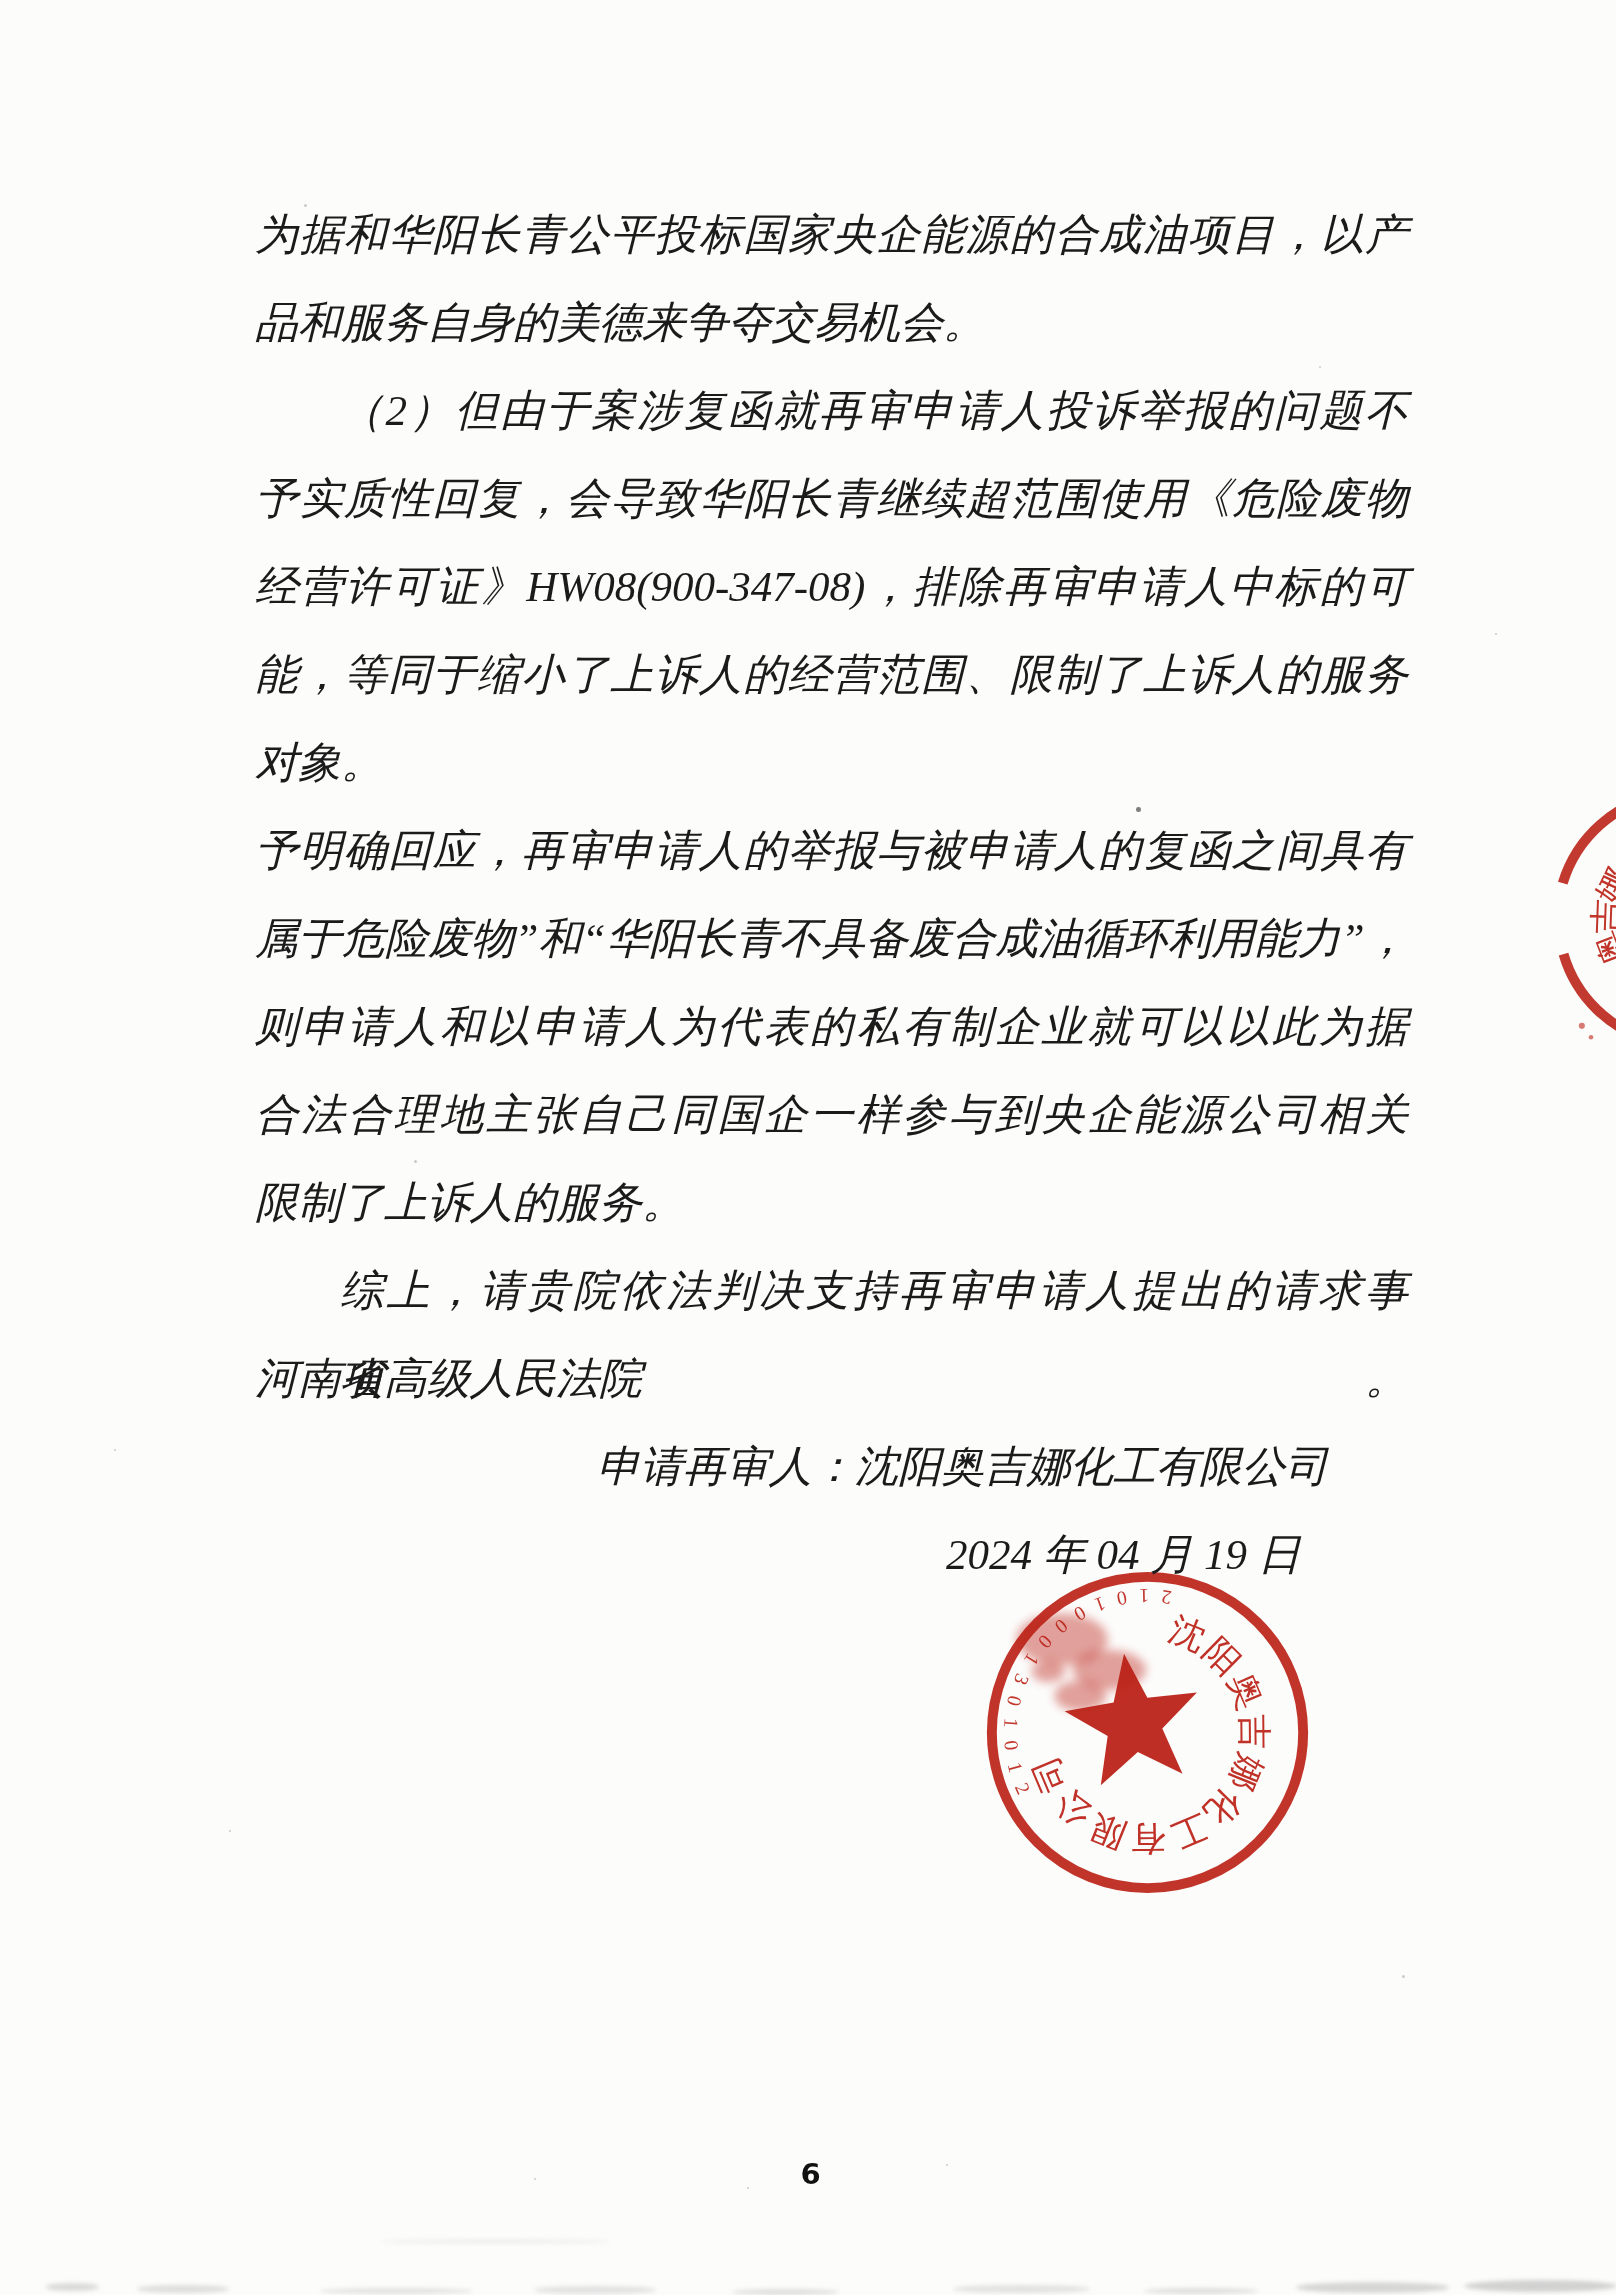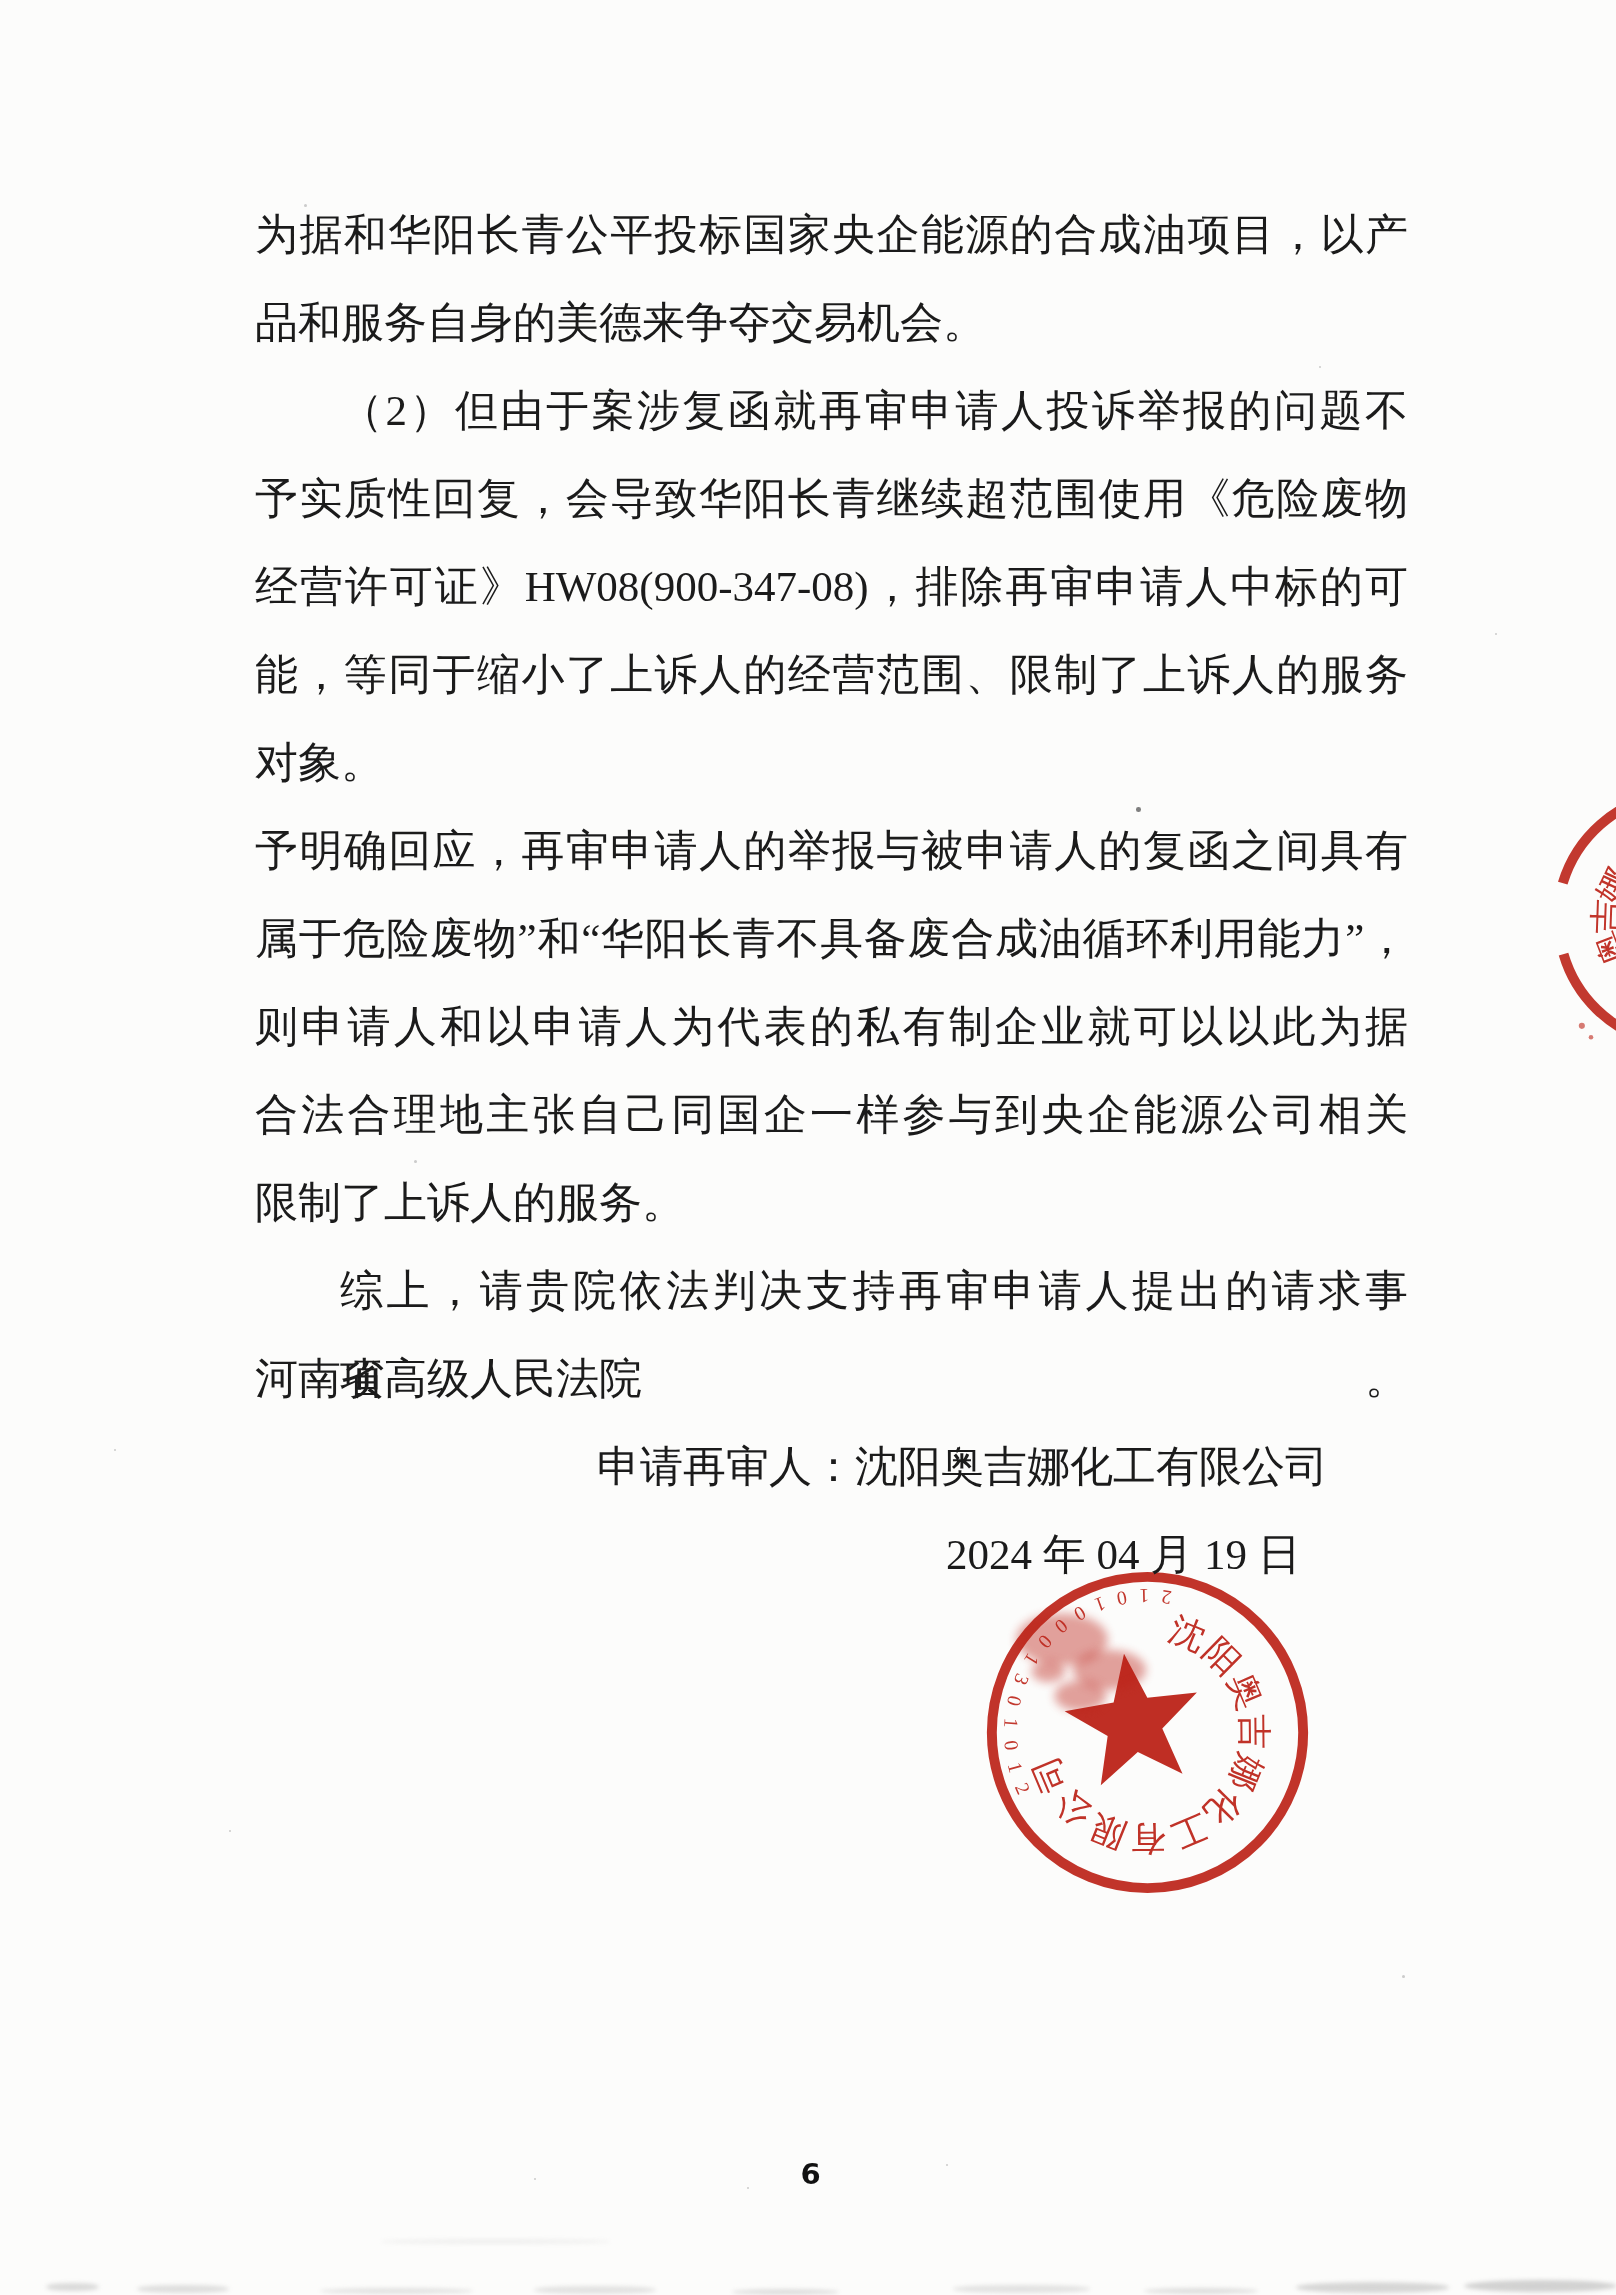--- a/index.html
+++ b/index.html
@@ -3,21 +3,21 @@
 <meta charset="utf-8">
 <style>
   html,body{margin:0;padding:0;background:#e8e8e8;}
   .page{
     position:relative; width:1617px; height:2295px;
     background:#fcfcfb; overflow:hidden;
     font-family:"Liberation Serif","DejaVu Serif",serif;
     color:#1b1b1b;
   }
   .textcol{
-    position:absolute; left:255px; top:191px; width:1153px;
+    position:absolute; left:255px; top:191px; width:1153px;font-style:italic;
   }
   .line{
     height:88px; line-height:88px; font-size:43px;
     white-space:pre; letter-spacing:0;
   }
   .j{ text-align:justify; text-align-last:justify; white-space:normal; }
   .ind{ padding-left:85px; }
   .pagenum{
     position:absolute; left:793px; top:2157px; width:35px;
     text-align:center; font-size:29px; font-weight:bold;

